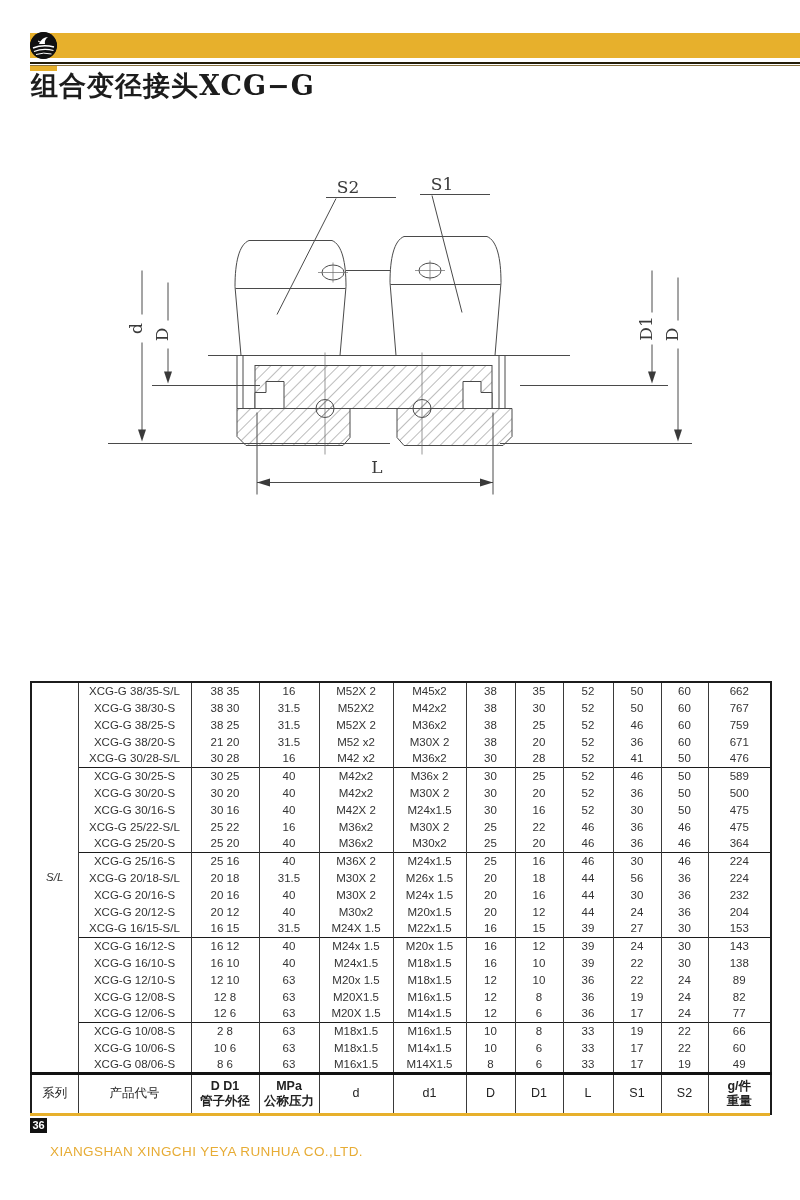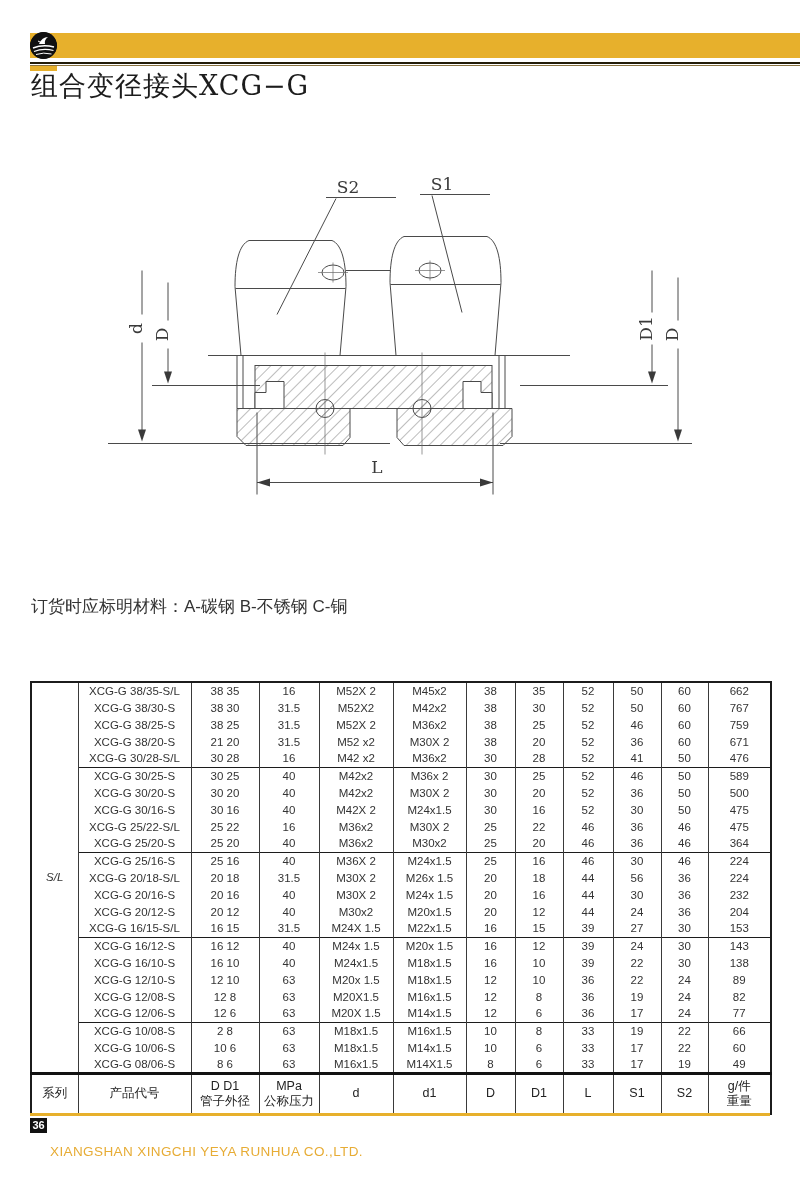--- a/index.html
+++ b/index.html
@@ -13,21 +13,21 @@
   .logo {
     position:absolute; left:30px; top:32px; width:27px; height:27px; border-radius:50%;
     background:#111; overflow:hidden;
   }
   .logo svg { width:100%; height:100%; display:block; }
   .rule-dark { position:absolute; left:30px; top:62px; width:770px; height:2px; background:#231c08; }
   .rule-brown { position:absolute; left:30px; top:65px; width:770px; height:1px; background:#8a7340; }
   .rule-accent { position:absolute; left:30px; top:66px; width:27px; height:5px; background:#e7b02c; }
   .page-title {
     position:absolute; left:31px; top:68px; width:600px;
-    font-family:"DejaVu Serif", serif; font-weight:normal; font-size:27px; color:#1c1c1c;
+    font-family:"DejaVu Serif", serif; font-weight:bold; font-size:27px; color:#1c1c1c;
     letter-spacing:1px;
   }
   
   .drawing { position:absolute; left:100px; top:160px; width:600px; height:350px; }
   .drawing svg { width:100%; height:100%; display:block; }
   .dline { stroke:#4a4a4a; stroke-width:1; fill:none; }
   .dthin { stroke:#6a6a6a; stroke-width:0.7; fill:none; }
   .dimtext { font-family:"DejaVu Serif", serif; font-size:17px; fill:#3a3a3a; }
   
   .notes { position:absolute; left:31px; top:594px; width:600px; font-size:17px; color:#333; line-height:26px; }
@@ -36,21 +36,21 @@
   table.spec { width:740px; border-collapse:collapse; table-layout:fixed; }
   table.spec td {
     border-left:1px solid #3a3a3a; border-right:1px solid #3a3a3a;
     text-align:center; font-size:11.5px; color:#333; height:17px; padding:0 1px;
     overflow:hidden; white-space:nowrap;
   }
   table.spec { border:2px solid #1c1c1c; }
   tr.group-start td { border-top:1.5px solid #1c1c1c; }
   td.series-cell { font-size:12px;font-style:italic; }
   tr.header-row td { border-top:3px solid #111; height:41px; font-size:12.5px; color:#222; line-height:15px; }
-  .h2l span { display:block; }
+  .h2l span { display:block;font-weight:bold; }
   
   .table-accent { position:absolute; left:30px; top:1113px; width:740px; height:3px; background:#e7b02c; }
   .page-num {
     position:absolute; left:30px; top:1118px; width:17px; height:15px; background:#111;
     color:#fff; font-size:11px; font-weight:bold; text-align:center; line-height:15px;
   }
   .footer-company {
     position:absolute; left:50px; top:1118px; font-size:13.5px; color:#e7ac35; letter-spacing:0.4px;margin-top:26px;
   }
 </style>
@@ -165,21 +165,20 @@
       <line class="dline" x1="393" y1="250" x2="393" y2="332"></line>
       <line class="dline" x1="157" y1="320" x2="393" y2="320"></line>
       <polygon points="157,320 170,316 170,324" fill="#3a3a3a"></polygon>
       <polygon points="393,320 380,316 380,324" fill="#3a3a3a"></polygon>
       <text class="dimtext" x="277" y="310" text-anchor="middle">L</text>
     </g>
   </svg>
 </div>
 
 <div class="notes">
-  <div>订货时应标明材料：A-碳钢 B-不锈钢 C-铜</div>
 </div>
 
 <div class="spec-table-wrap">
   <table class="spec">
     <colgroup>
       <col style="width:47px">
         <col style="width:113px">
         <col style="width:68px">
         <col style="width:60px">
       <col style="width:74px">

